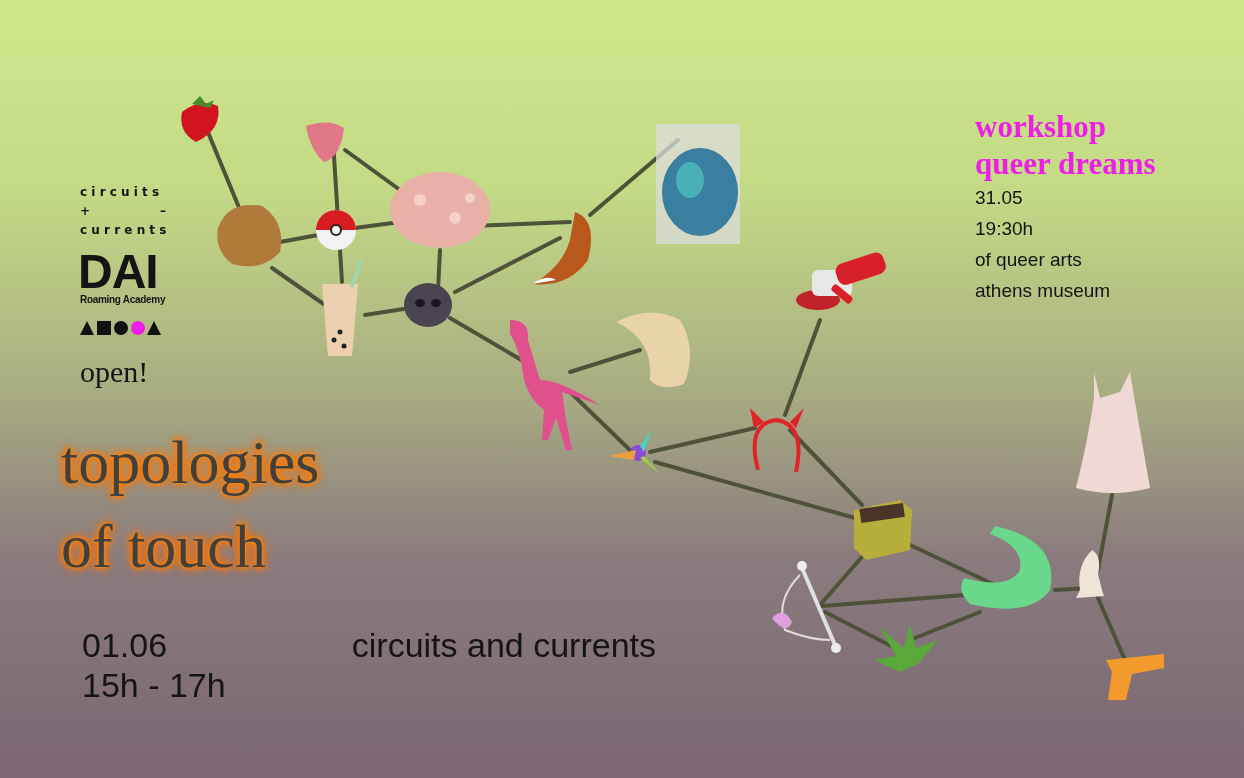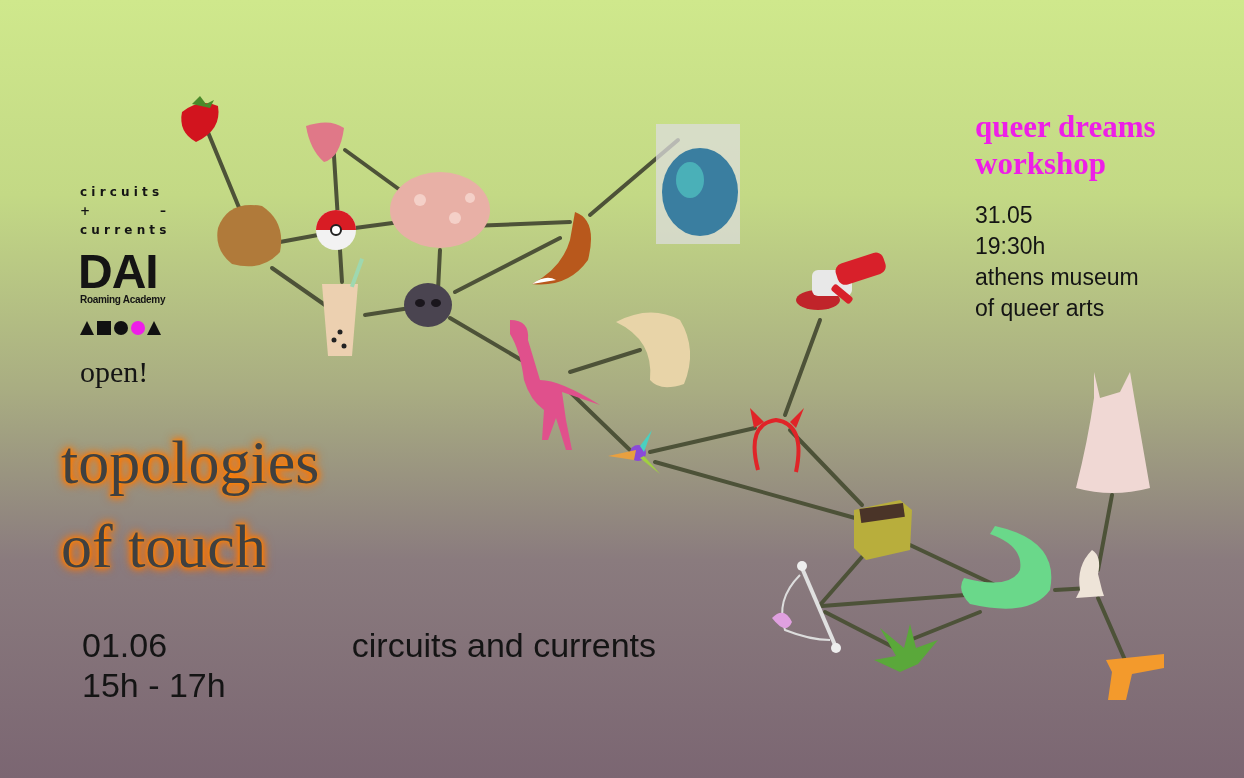--- a/index.html
+++ b/index.html
@@ -13,21 +13,21 @@
   .dai{left:78px;top:250px;font-family:"Liberation Sans",sans-serif;font-weight:bold;font-size:48px;line-height:44px;letter-spacing:-1px;}
   .ra{left:80px;top:294px;font-size:10px;font-weight:bold;letter-spacing:-0.3px;}
   .shapes{left:80px;top:320px;display:flex;gap:3px;align-items:center;}
   .open{left:80px;top:343px;font-family:"Liberation Serif",serif;font-size:30px;line-height:34px;margin-top:12px;}
   .title{left:61px;top:420px;font-family:"Liberation Serif",serif;font-size:62px;line-height:84px;color:#404040;
     text-shadow:0 0 3px #ff8a00,0 0 6px #ff7a00,0 0 9px #ff6a00,0 0 12px #ff7a00;}
   .bottom{left:82px;top:618px;font-size:34px;line-height:54px;}
   .bottom .r{position:absolute;left:0;top:0;width:574px;display:flex;justify-content:space-between;}
   .right{left:975px;top:108px;}
   .qd{font-family:"Liberation Serif",serif;font-weight:bold;font-size:31px;line-height:37px;color:#ee1ee8;}
-  .det{margin-top:18px;font-size:23px;line-height:31px;}
+  .det{font-size:19px;line-height:31px;}
 </style>
 </head>
 <body>
 
 <svg class="net" width="1244" height="778">
   <g stroke="#4d5238" stroke-width="4" stroke-linecap="round">
     <line x1="205" y1="125" x2="240" y2="210"></line>
     <line x1="333" y1="140" x2="338" y2="220"></line>
     <line x1="345" y1="150" x2="400" y2="190"></line>
     <line x1="280" y1="242" x2="318" y2="235"></line>
@@ -182,22 +182,22 @@
     <span>01.06</span>
     <span>circuits and currents</span>
   </div>
   <div class="r" style="top:40px;">
     <span>15h - 17h</span>
   </div>
 </div>
 
 <div class="abs right">
   <div class="qd">
+    <div>workshop</div>
     <div>queer dreams</div>
-    <div>workshop</div>
   </div>
   <div class="det">
     <div>31.05</div>
     <div>19:30h</div>
+    <div>of queer arts</div>
     <div>athens museum</div>
-    <div>of queer arts</div>
   </div>
 </div>
 
 </body></html>

